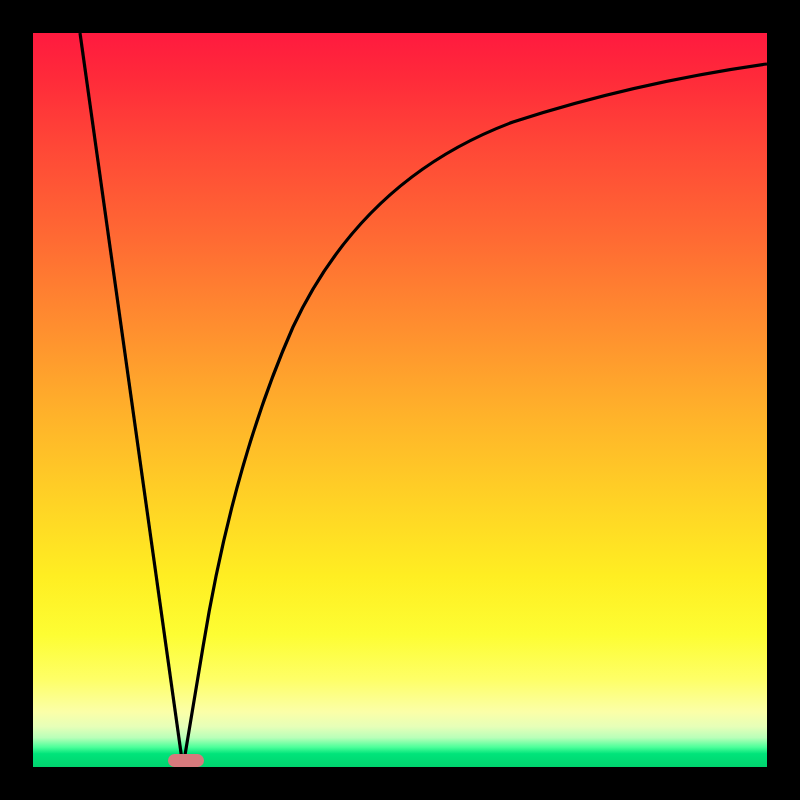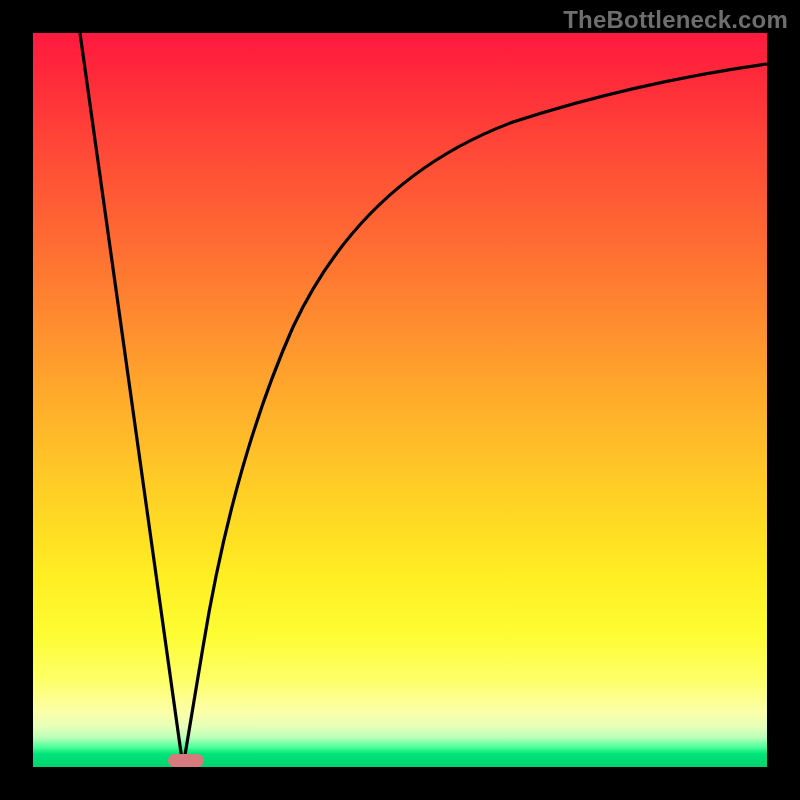--- a/index.html
+++ b/index.html
@@ -69,21 +69,20 @@
     height: 13px;
     border-radius: 7px;
     background: #d77a7d;
   }
 </style>
 </head>
 <body>
 
 <div class="frame">
 
-  <div class="watermark">TheBottleneck.com</div>
 
   <div class="plot">
 
     <svg class="curve" viewBox="0 0 734 734" preserveAspectRatio="none">
 
       <path d="M 47 0 L 150 734" stroke="#000" stroke-width="3.2" fill="none"></path>
 
       <path d="M 150 734
                L 170 614
                Q 200 430 260 294

